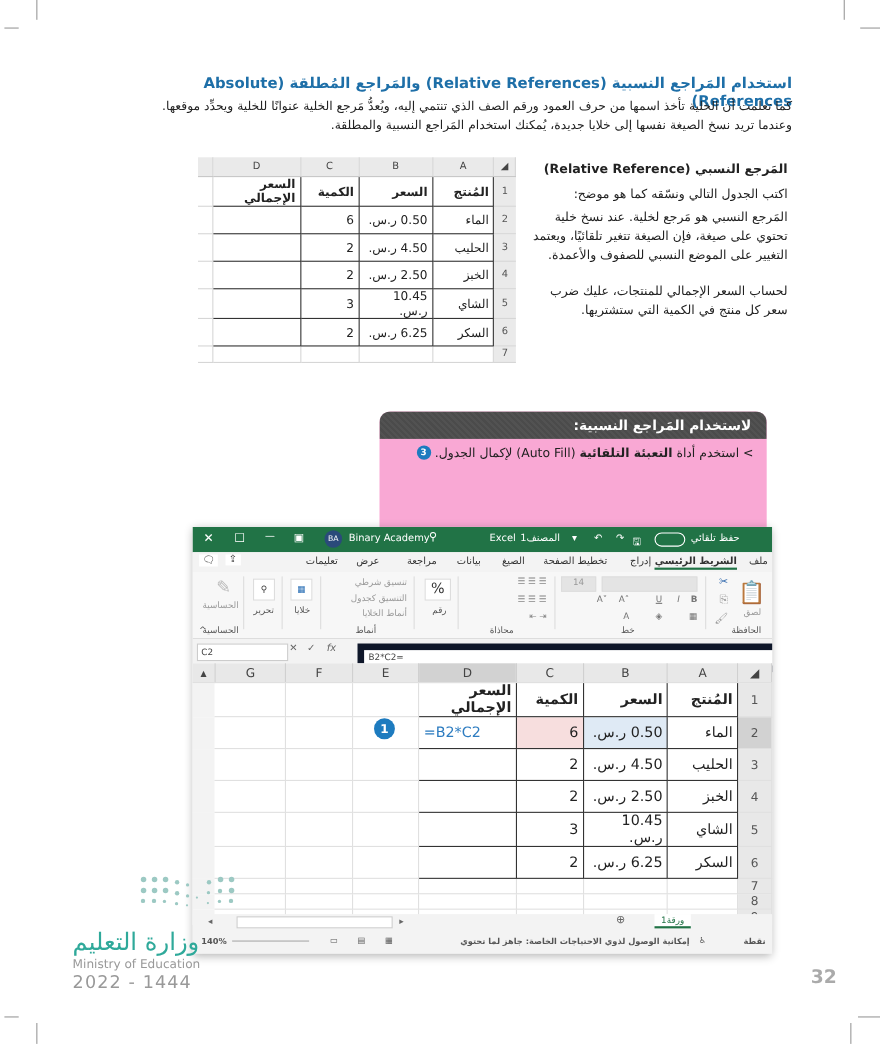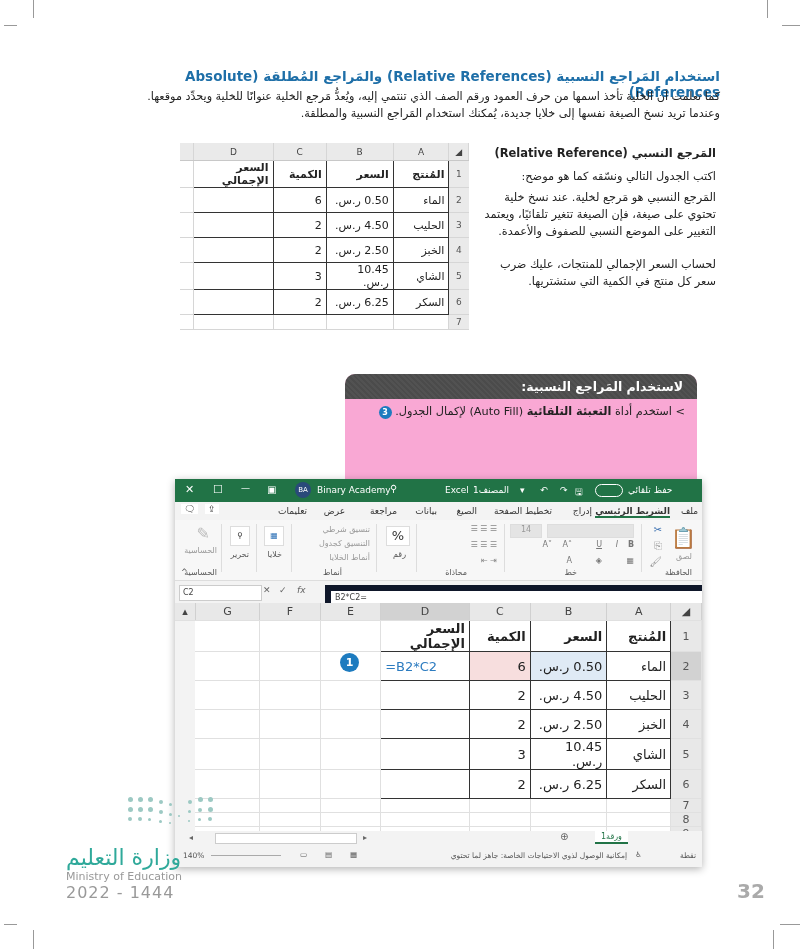--- a/index.html
+++ b/index.html
@@ -47,27 +47,27 @@
   .namebox { position:absolute; left:4px; top:4px; width:78px; height:14px; background:#fff; border:1px solid #ccc; font-size:8px; color:#444; line-height:14px; padding-left:3px; }
   .fbox { position:absolute; left:150px; top:4px; width:368px; height:14px; background:#fff; border:6px solid #0f172a; font-size:8px; color:#444; line-height:14px; padding-left:4px; }
   #grid { position:absolute; left:0; top:124px; width:527px; border-collapse:collapse; font-size:13px; background:#fff; }
   #grid td { border-right:1px solid #e0e0e0; border-bottom:1px solid #e0e0e0; padding:0 4px; }
   #grid .gh td { background:#e8e8e8; color:#444; font-size:11px; text-align:center; height:17px; border-right:1px solid #d0d0d0; }
   #grid .rn { background:#e8e8e8; color:#555; font-size:11px; text-align:center; width:22px; }
   #grid .r { height:29px; }
   #grid .rs { height:13px; }
   .sel-col { background:#d2d2d2 !important; }
   #xl-sheetbar { position:absolute; left:0; top:352px; width:527px; height:15px; background:#f3f3f3; font-size:8px; }
-  #xl-status { position:absolute; left:0; top:367px; width:527px; height:21px; background:#f3f3f3; font-size:7.5px; color:#555; }
+  #xl-status { position:absolute; left:0; top:367px; width:527px; height:21px; background:#f3f3f3; font-size:7.5px; color:#555;font-weight:bold; }
 
   
   #moe { left:66px; top:845px; font-size:22px; color:#2fa99a; direction:rtl; }
   #moe-en { left:66px; top:870px; font-size:11px; color:#999; }
   #moe-yr { left:66px; top:883px; font-size:16px; color:#999; letter-spacing:1px; }
-  #pnum { left:737px; top:879px; font-size:20px; font-weight:bold; color:#aaa; }
+  #pnum { left:737px; top:879px; font-size:17px; font-weight:bold; color:#aaa; }
   .dot { position:absolute; border-radius:50%; background:#9cc9c3; }
 </style>
 </head>
 <body>
 
 <div class="crop" style="left:33px;top:0;width:1px;height:18px"></div>
 <div class="crop" style="left:4px;top:25px;width:13px;height:1px"></div>
 <div class="crop" style="left:767px;top:0;width:1px;height:18px"></div>
 <div class="crop" style="left:782px;top:25px;width:18px;height:1px"></div>
 <div class="crop" style="left:33px;top:930px;width:1px;height:19px"></div>

